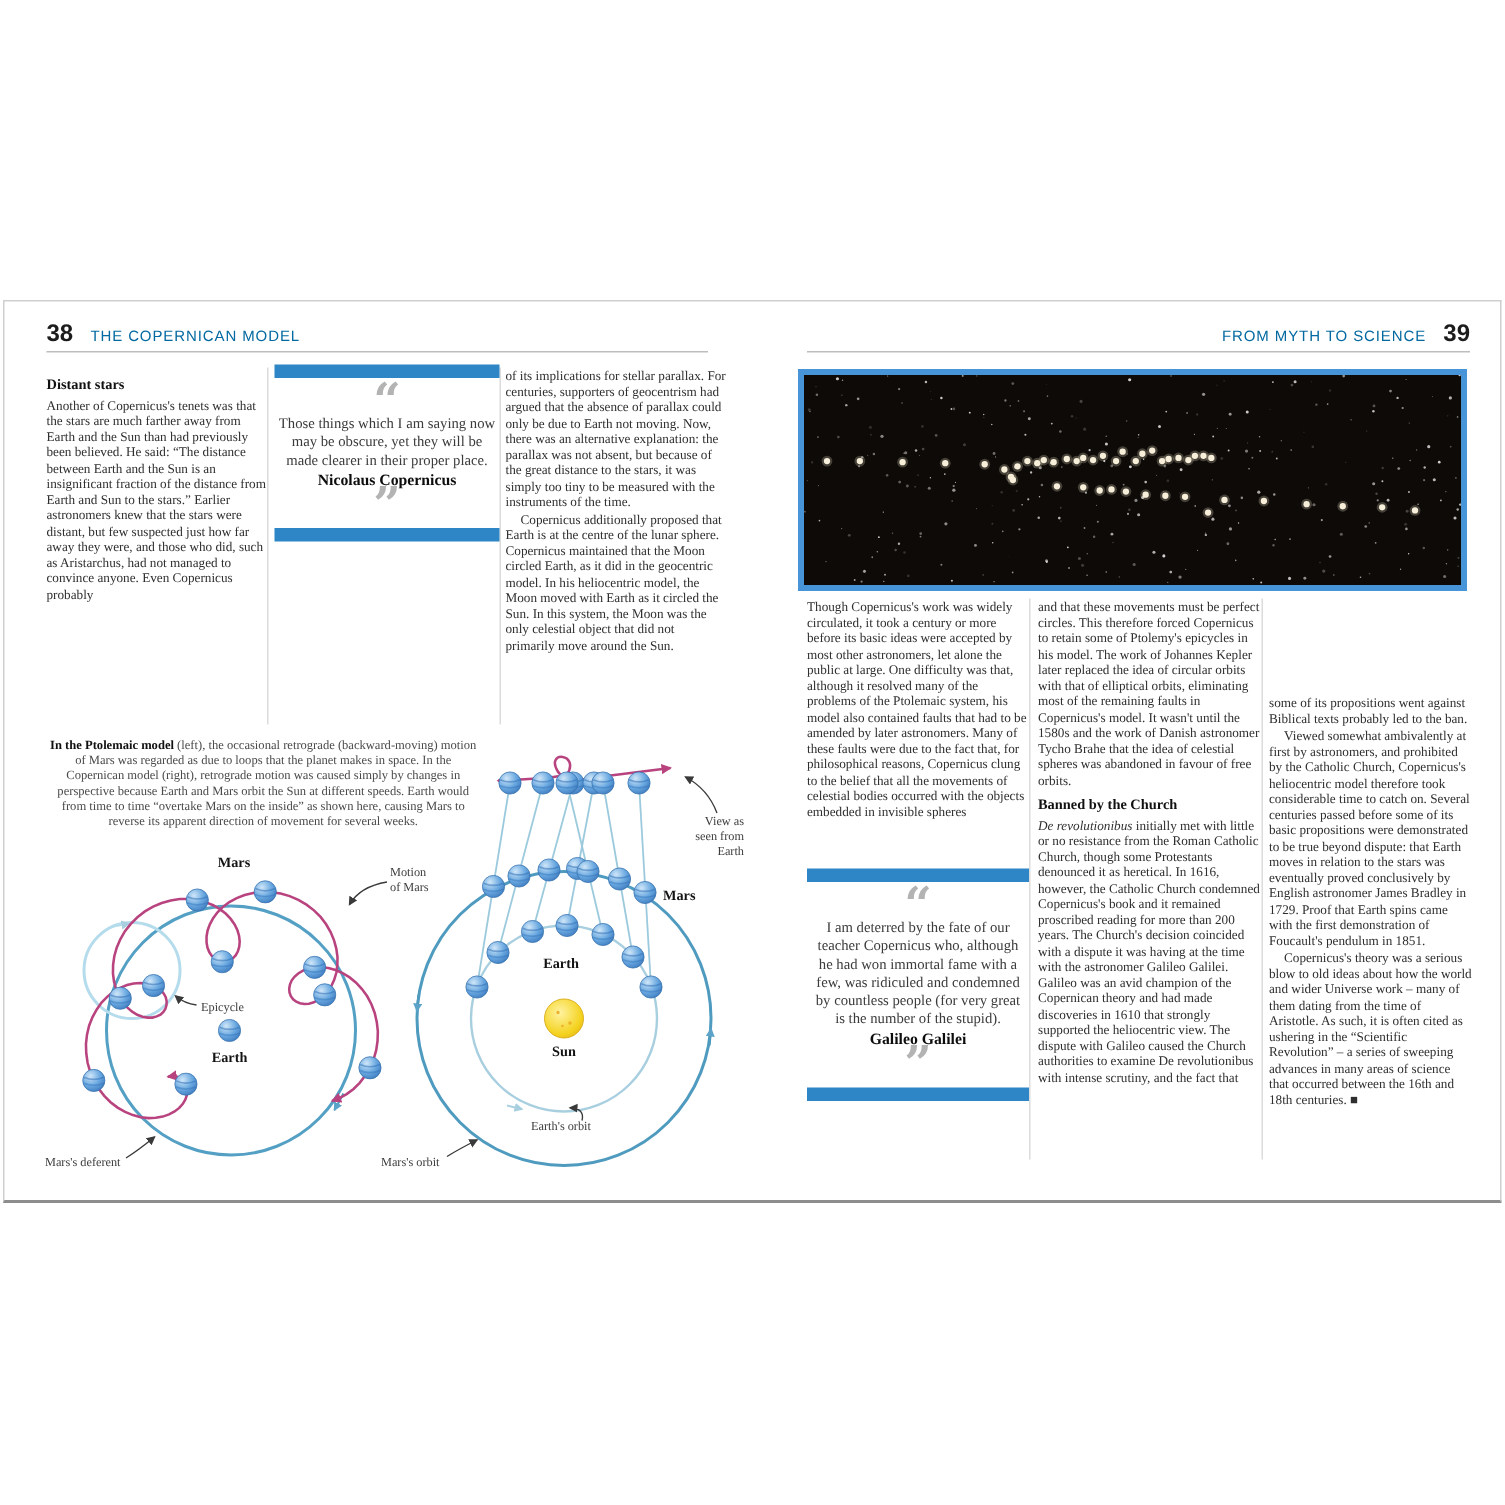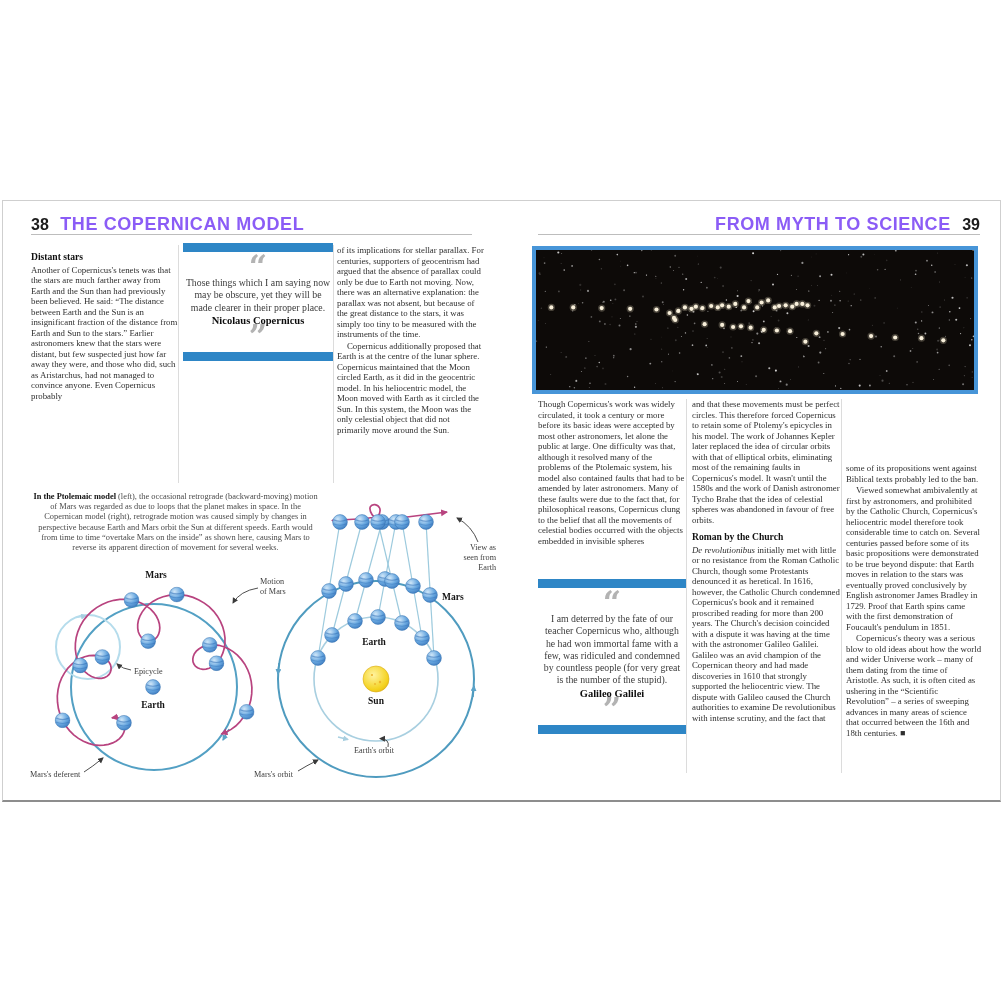--- a/index.html
+++ b/index.html
@@ -3,21 +3,21 @@
 <meta charset="utf-8">
 <style>
   html,body{margin:0;padding:0;background:#ffffff;}
   .canvas{position:relative;width:1003px;height:1003px;background:#fff;overflow:hidden;
           font-family:"Liberation Serif", serif;}
   .spread{position:absolute;left:2px;top:200px;width:997px;height:599px;background:#fff;
           border:1px solid #cfcfcf;border-bottom:2px solid #8d8d8d;}
   
   .hdr{position:absolute;top:13px;font-family:"Liberation Sans",sans-serif;white-space:nowrap;}
   .hdr .num{font-size:16px;font-weight:900;color:#1c1c1c;letter-spacing:0px;}
-  .hdr .ttl{font-size:18px;font-weight:bold;color:#8b5cf6;letter-spacing:0.6px;margin:0 7px;}
+  .hdr .ttl{font-size:10px;font-weight:normal;color:#0369a1;letter-spacing:0.6px;margin:0 7px;}
   .hdr-left{left:28px;}
   .hdr-right{right:20px;text-align:right;}
   .hrule{position:absolute;top:33px;height:1px;background:#bdbdbd;}
   .hrule-l{left:28px;width:441px;}
   .hrule-r{left:535px;width:442px;}
   
   .col{position:absolute;font-size:8.8px;line-height:10.5px;color:#2f2f2f;text-align:left;}
   .col p{margin:0 0 1px 0;}
   .col p.ind{text-indent:10px;}
   .subhead{font-size:9.6px;font-weight:bold;color:#111;margin:7px 0 2px 0;}
@@ -616,21 +616,21 @@
       <div class="qbar accent" style="background: rgb(46, 134, 198);"></div>
       <div class="qmark">“</div>
       <div class="qtext">I am deterred by the fate of our teacher Copernicus who, although he had won immortal fame with a few, was ridiculed and condemned by countless people (for very great is the number of the stupid).</div>
       <div class="qname">Galileo Galilei</div>
       <div class="qmark close">”</div>
       <div class="qbar accent" style="background: rgb(46, 134, 198);"></div>
     </div>
 
     <div class="col" style="left:689px;top:198px;width:148px;">
       <p>and that these movements must be perfect circles. This therefore forced Copernicus to retain some of Ptolemy's epicycles in his model. The work of Johannes Kepler later replaced the idea of circular orbits with that of elliptical orbits, eliminating most of the remaining faults in Copernicus's model. It wasn't until the 1580s and the work of Danish astronomer Tycho Brahe that the idea of celestial spheres was abandoned in favour of free orbits.</p>
-      <div class="subhead">Roman by the Church</div>
+      <div class="subhead">Banned by the Church</div>
       <p><i>De revolutionibus</i><span> initially met with little or no resistance from the Roman Catholic Church, though some Protestants denounced it as heretical. In 1616, however, the Catholic Church condemned Copernicus's book and it remained proscribed reading for more than 200 years. The Church's decision coincided with a dispute it was having at the time with the astronomer Galileo Galilei. Galileo was an avid champion of the Copernican theory and had made discoveries in 1610 that strongly supported the heliocentric view. The dispute with Galileo caused the Church authorities to examine De revolutionibus with intense scrutiny, and the fact that</span></p>
     </div>
 
 
     <div class="col" style="left:843px;top:262px;width:136px;">
       <p>some of its propositions went against Biblical texts probably led to the ban.</p>
       <p class="ind">Viewed somewhat ambivalently at first by astronomers, and prohibited by the Catholic Church, Copernicus's heliocentric model therefore took considerable time to catch on. Several centuries passed before some of its basic propositions were demonstrated to be true beyond dispute: that Earth moves in relation to the stars was eventually proved conclusively by English astronomer James Bradley in 1729. Proof that Earth spins came with the first demonstration of Foucault's pendulum in 1851.</p>
       <p class="ind">Copernicus's theory was a serious blow to old ideas about how the world and wider Universe work – many of them dating from the time of Aristotle. As such, it is often cited as ushering in the “Scientific Revolution” – a series of sweeping advances in many areas of science that occurred between the 16th and 18th centuries. ■</p>
     </div>
 

